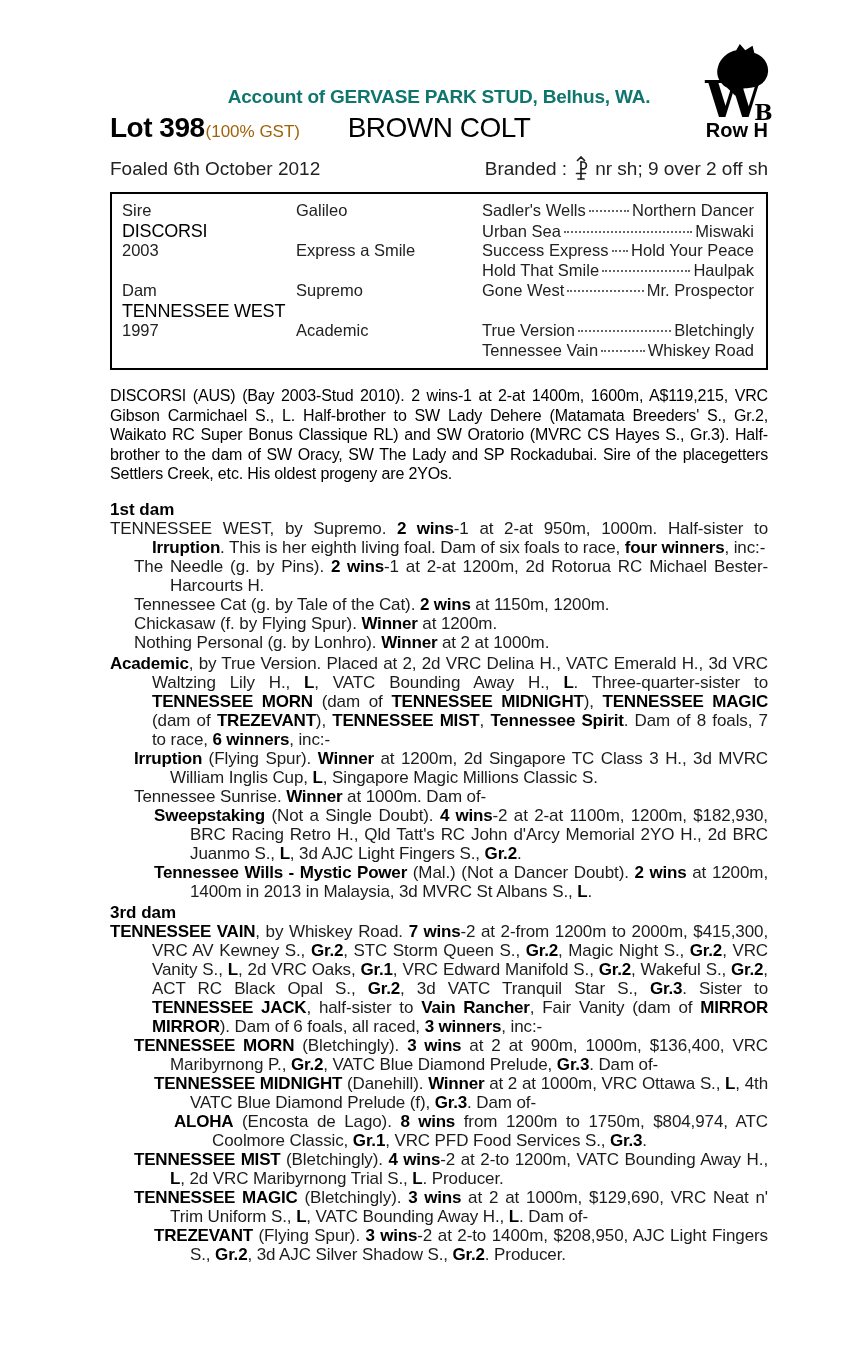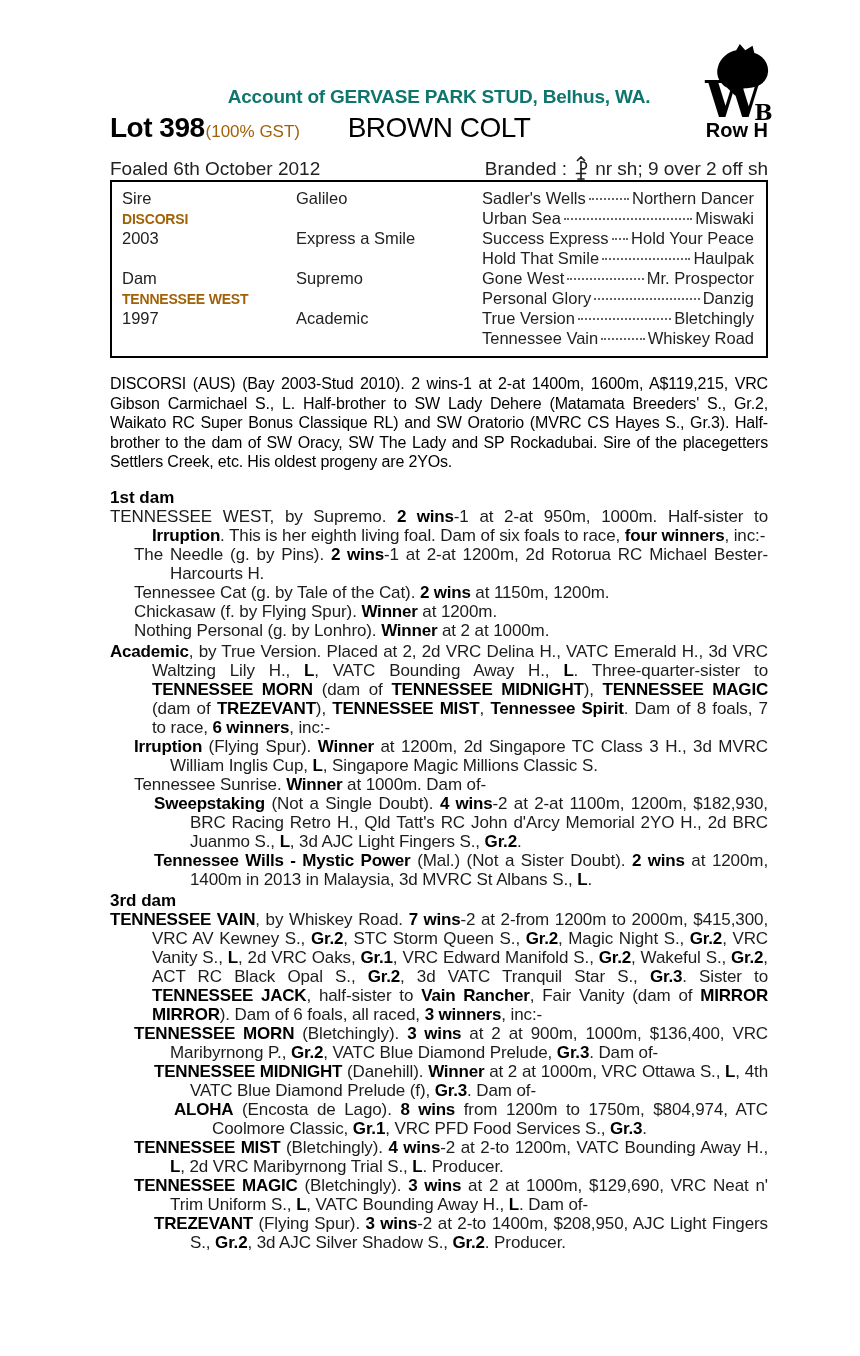--- a/index.html
+++ b/index.html
@@ -30,30 +30,31 @@
     display:flex;justify-content:space-between;align-items:flex-end;
     margin-top:10px;font-size:19px;color:#222;
   }
   .branded{display:flex;align-items:flex-end;gap:6px;white-space:nowrap;}
   .brand-svg{position:relative;top:2px;}
   .logo{
     position:absolute;left:588px;top:44px;width:80px;height:80px;
   }
   
   .ped-table{
+    margin-top:12px;
     border:2px solid #000;
     display:grid;
     grid-template-columns:174px 186px 1fr;
     grid-auto-rows:20px;
     padding:7px 12px 7px 10px;
     font-size:16.5px;color:#222;
     align-items:baseline;
   }
   .ped-cell{white-space:nowrap;overflow:hidden;}
-  .ped-bold{font-weight:bold;font-size:14px;color:#a16207;letter-spacing:-0.2px;}
+  .ped-bold{font-weight:normal;font-size:18px;color:#000000;letter-spacing:-0.2px;}
   .ped-line{grid-column:3;display:flex;align-items:baseline;white-space:nowrap;}
   .dots{flex:1 1 auto;min-width:12px;border-bottom:2px dotted #666;margin:0 3px;transform:translateY(-4px);}
   
   .sire-para{
     font-weight:normal;font-size:16px;line-height:19.5px;
     text-align:justify;letter-spacing:-0.15px;color:#000;
   }
   .section{margin-top:2px;}
   .section-heading{font-weight:bold;font-size:17px;line-height:19px;color:#000;}
   .para{
@@ -140,25 +141,20 @@
       <div class="ped-line" style="grid-row:4">
           <span>Hold That Smile</span>
           <span class="dots"></span>
           <span>Haulpak</span>
         </div>
       <div class="ped-line" style="grid-row:5">
           <span>Gone West</span>
           <span class="dots"></span>
           <span>Mr. Prospector</span>
         </div>
-      <div class="ped-line" style="grid-row:6">
-          <span>Personal Glory</span>
-          <span class="dots"></span>
-          <span>Danzig</span>
-        </div>
       <div class="ped-line" style="grid-row:7">
           <span>True Version</span>
           <span class="dots"></span>
           <span>Bletchingly</span>
         </div>
       <div class="ped-line" style="grid-row:8">
           <span>Tennessee Vain</span>
           <span class="dots"></span>
           <span>Whiskey Road</span>
         </div>
@@ -173,21 +169,21 @@
       <p class="para lv1"><span>Tennessee Cat (g. by Tale of the Cat). </span><b>2 wins</b><span> at 1150m, 1200m.</span></p>
       <p class="para lv1"><span>Chickasaw (f. by Flying Spur). </span><b>Winner</b><span> at 1200m.</span></p>
       <p class="para lv1"><span>Nothing Personal (g. by Lonhro). </span><b>Winner</b><span> at 2 at 1000m.</span></p>
     </div>
 
     <div class="section">
       <p class="para lv0"><b>Academic</b><span>, by True Version. Placed at 2, 2d VRC Delina H., VATC Emerald H., 3d VRC Waltzing Lily H., </span><b>L</b><span>, VATC Bounding Away H., </span><b>L</b><span>. Three-quarter-sister to </span><b>TENNESSEE MORN</b><span> (dam of </span><b>TENNESSEE MIDNIGHT</b><span>), </span><b>TENNESSEE MAGIC</b><span> (dam of </span><b>TREZEVANT</b><span>), </span><b>TENNESSEE MIST</b><span>, </span><b>Tennessee Spirit</b><span>. Dam of 8 foals, 7 to race, </span><b>6 winners</b><span>, inc:-</span></p>
       <p class="para lv1"><b>Irruption</b><span> (Flying Spur). </span><b>Winner</b><span> at 1200m, 2d Singapore TC Class 3 H., 3d MVRC William Inglis Cup, </span><b>L</b><span>, Singapore Magic Millions Classic S.</span></p>
       <p class="para lv1"><span>Tennessee Sunrise. </span><b>Winner</b><span> at 1000m. Dam of-</span></p>
       <p class="para lv2"><b>Sweepstaking</b><span> (Not a Single Doubt). </span><b>4 wins</b><span>-2 at 2-at 1100m, 1200m, $182,930, BRC Racing Retro H., Qld Tatt's RC John d'Arcy Memorial 2YO H., 2d BRC Juanmo S., </span><b>L</b><span>, 3d AJC Light Fingers S., </span><b>Gr.2</b><span>.</span></p>
-      <p class="para lv2"><b>Tennessee Wills - Mystic Power</b><span> (Mal.) (Not a Sister Doubt). </span><b>2 wins</b><span> at 1200m, 1400m in 2013 in Malaysia, 3d MVRC St Albans S., </span><b>L</b><span>.</span></p>
+      <p class="para lv2"><b>Tennessee Wills - Mystic Power</b><span> (Mal.) (Not a Dancer Doubt). </span><b>2 wins</b><span> at 1200m, 1400m in 2013 in Malaysia, 3d MVRC St Albans S., </span><b>L</b><span>.</span></p>
     </div>
 
     <div class="section">
       <div class="section-heading">3rd dam</div>
       <p class="para lv0"><b>TENNESSEE VAIN</b><span>, by Whiskey Road. </span><b>7 wins</b><span>-2 at 2-from 1200m to 2000m, $415,300, VRC AV Kewney S., </span><b>Gr.2</b><span>, STC Storm Queen S., </span><b>Gr.2</b><span>, Magic Night S., </span><b>Gr.2</b><span>, VRC Vanity S., </span><b>L</b><span>, 2d VRC Oaks, </span><b>Gr.1</b><span>, VRC Edward Manifold S., </span><b>Gr.2</b><span>, Wakeful S., </span><b>Gr.2</b><span>, ACT RC Black Opal S., </span><b>Gr.2</b><span>, 3d VATC Tranquil Star S., </span><b>Gr.3</b><span>. Sister to </span><b>TENNESSEE JACK</b><span>, half-sister to </span><b>Vain Rancher</b><span>, Fair Vanity (dam of </span><b>MIRROR MIRROR</b><span>). Dam of 6 foals, all raced, </span><b>3 winners</b><span>, inc:-</span></p>
       <p class="para lv1"><b>TENNESSEE MORN</b><span> (Bletchingly). </span><b>3 wins</b><span> at 2 at 900m, 1000m, $136,400, VRC Maribyrnong P., </span><b>Gr.2</b><span>, VATC Blue Diamond Prelude, </span><b>Gr.3</b><span>. Dam of-</span></p>
       <p class="para lv2"><b>TENNESSEE MIDNIGHT</b><span> (Danehill). </span><b>Winner</b><span> at 2 at 1000m, VRC Ottawa S., </span><b>L</b><span>, 4th VATC Blue Diamond Prelude (f), </span><b>Gr.3</b><span>. Dam of-</span></p>
       <p class="para lv3"><b>ALOHA</b><span> (Encosta de Lago). </span><b>8 wins</b><span> from 1200m to 1750m, $804,974, ATC Coolmore Classic, </span><b>Gr.1</b><span>, VRC PFD Food Services S., </span><b>Gr.3</b><span>.</span></p>
       <p class="para lv1"><b>TENNESSEE MIST</b><span> (Bletchingly). </span><b>4 wins</b><span>-2 at 2-to 1200m, VATC Bounding Away H., </span><b>L</b><span>, 2d VRC Maribyrnong Trial S., </span><b>L</b><span>. Producer.</span></p>
       <p class="para lv1"><b>TENNESSEE MAGIC</b><span> (Bletchingly). </span><b>3 wins</b><span> at 2 at 1000m, $129,690, VRC Neat n' Trim Uniform S., </span><b>L</b><span>, VATC Bounding Away H., </span><b>L</b><span>. Dam of-</span></p>

